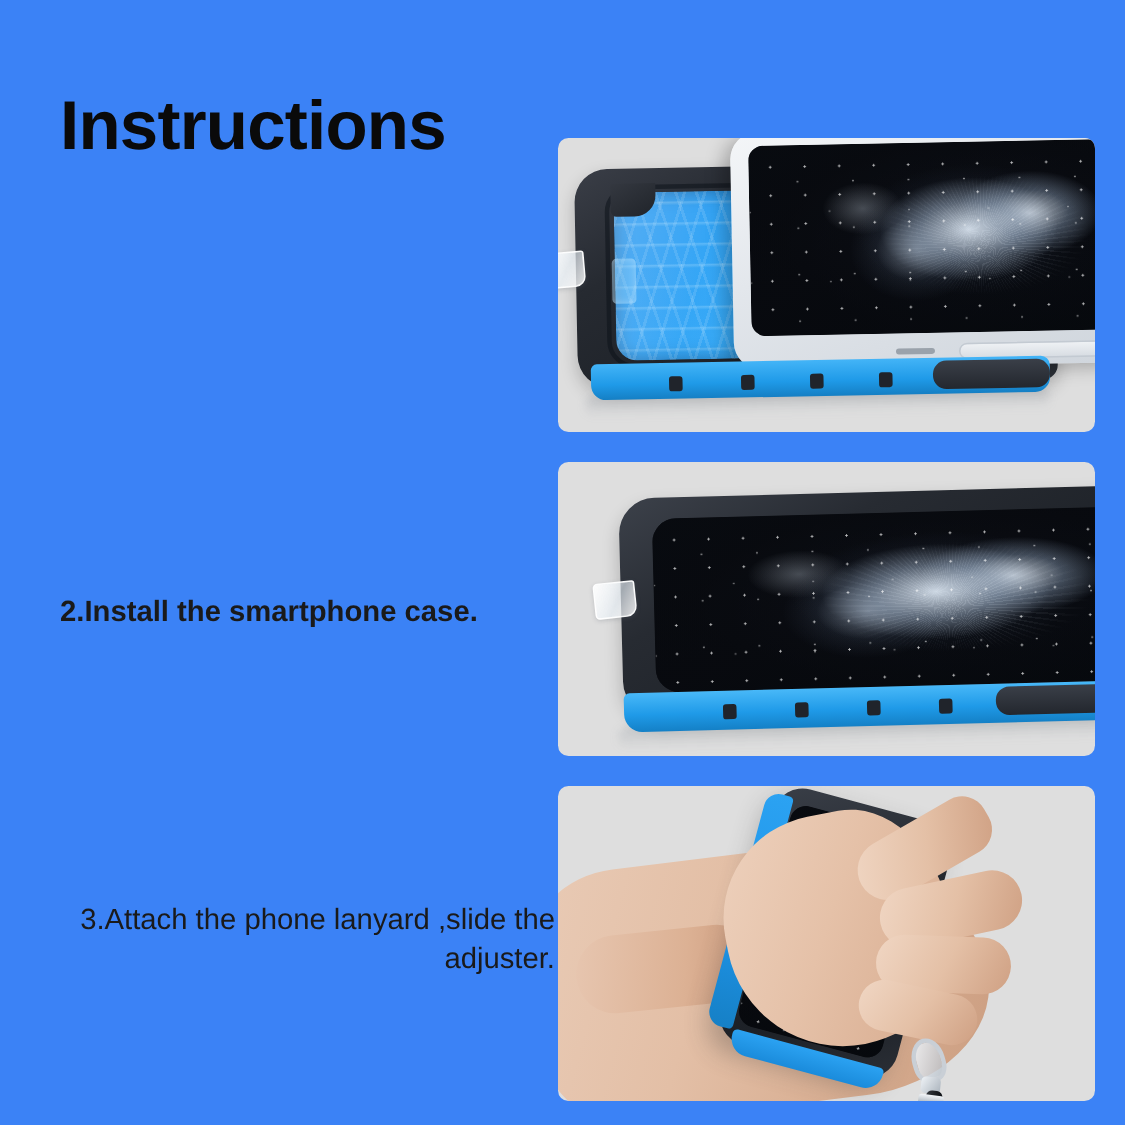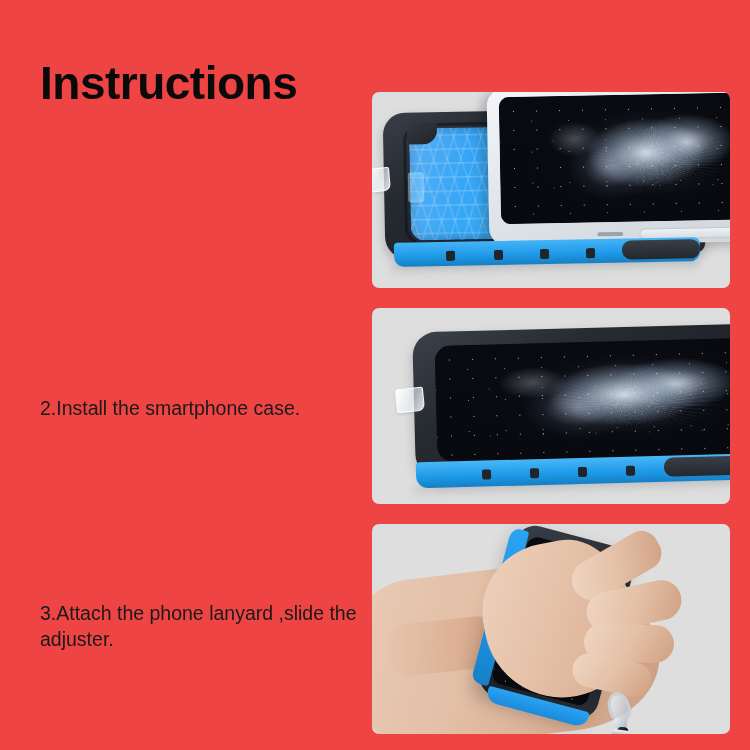--- a/index.html
+++ b/index.html
@@ -5,21 +5,21 @@
   html, body {
     margin: 0; padding: 0;
     width: 750px; height: 750px;
     background: #ffffff;
     font-family: "Liberation Sans", sans-serif;
     overflow: hidden;
   }
   #page {
     position: relative;
     width: 750px; height: 750px;
-    background: #ef4444;
+    background: #3b82f6;
   }
 
   
   #page-title {
     position: absolute;
     left: 40px; top: 28px;
     font-size: 46px;
     font-weight: bold;
     color: #0a0a0a;
     letter-spacing: -0.5px;
@@ -31,22 +31,22 @@
   .step-text {
     position: absolute;
     left: 40px;
     width: 330px;
     font-size: 19.5px;
     color: #1a1a1a;
     line-height: 1.32;
     font-weight: 400;
   }
   #step-text-1 { top: 148px; }
-  #step-text-2 { top: 396px; }
-  #step-text-3 { top: 601px; }
+  #step-text-2 { top: 396px; font-weight: bold; }
+  #step-text-3 { top: 601px; text-align: right; }
 
   
   .panel {
     position: absolute;
     left: 372px;
     width: 358px;
     background: #dedede;
     border-radius: 7px;
     overflow: hidden;
   }

